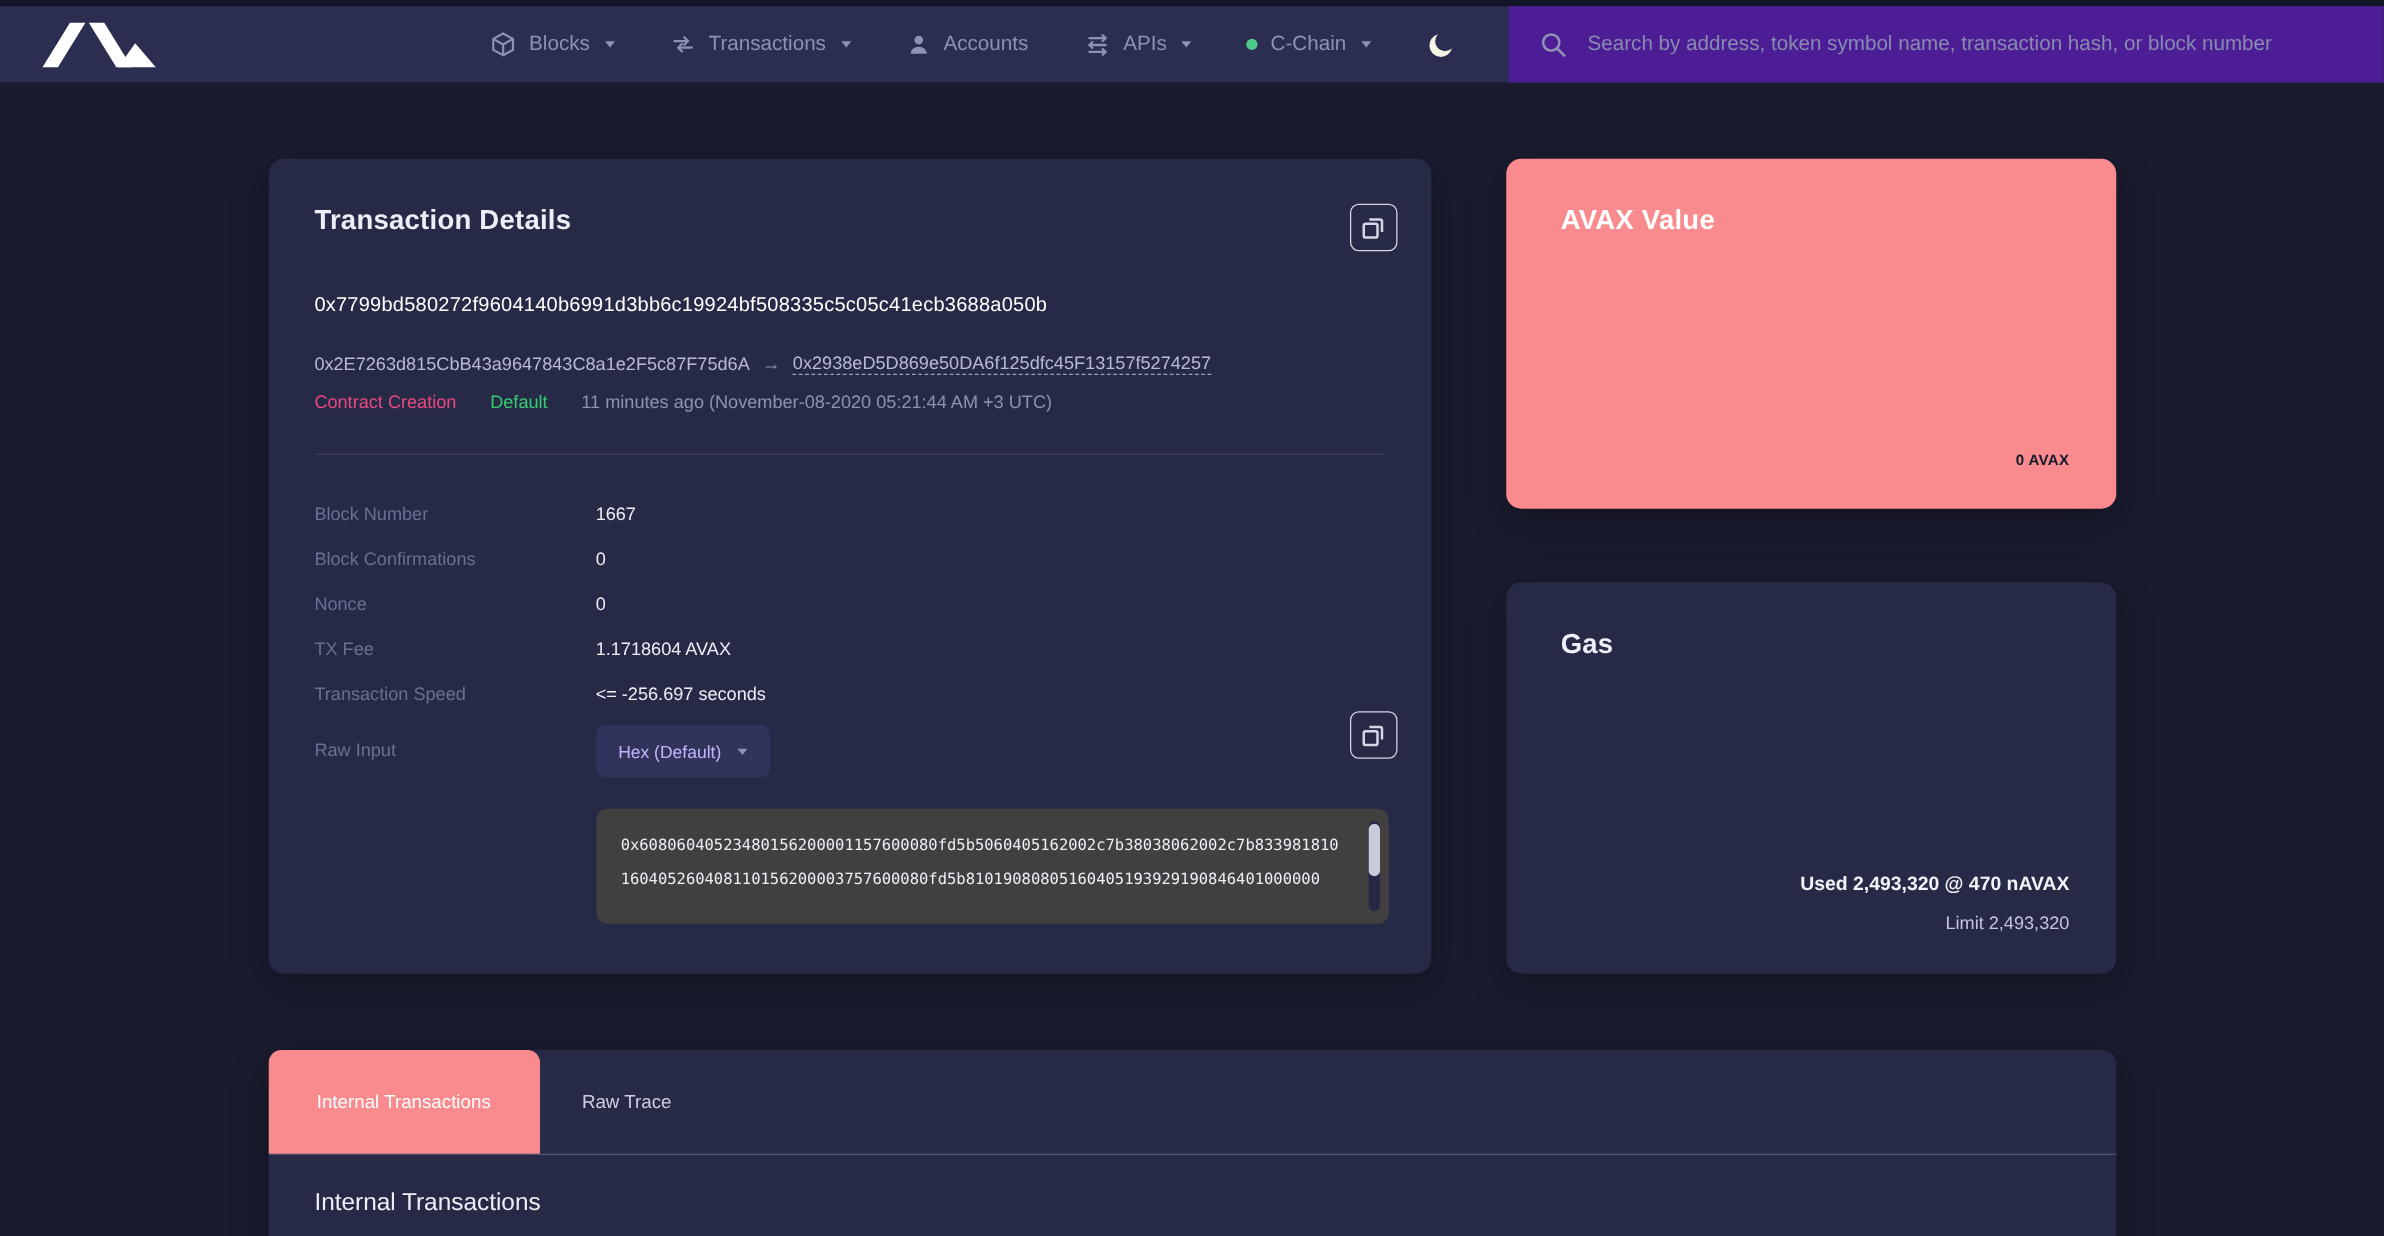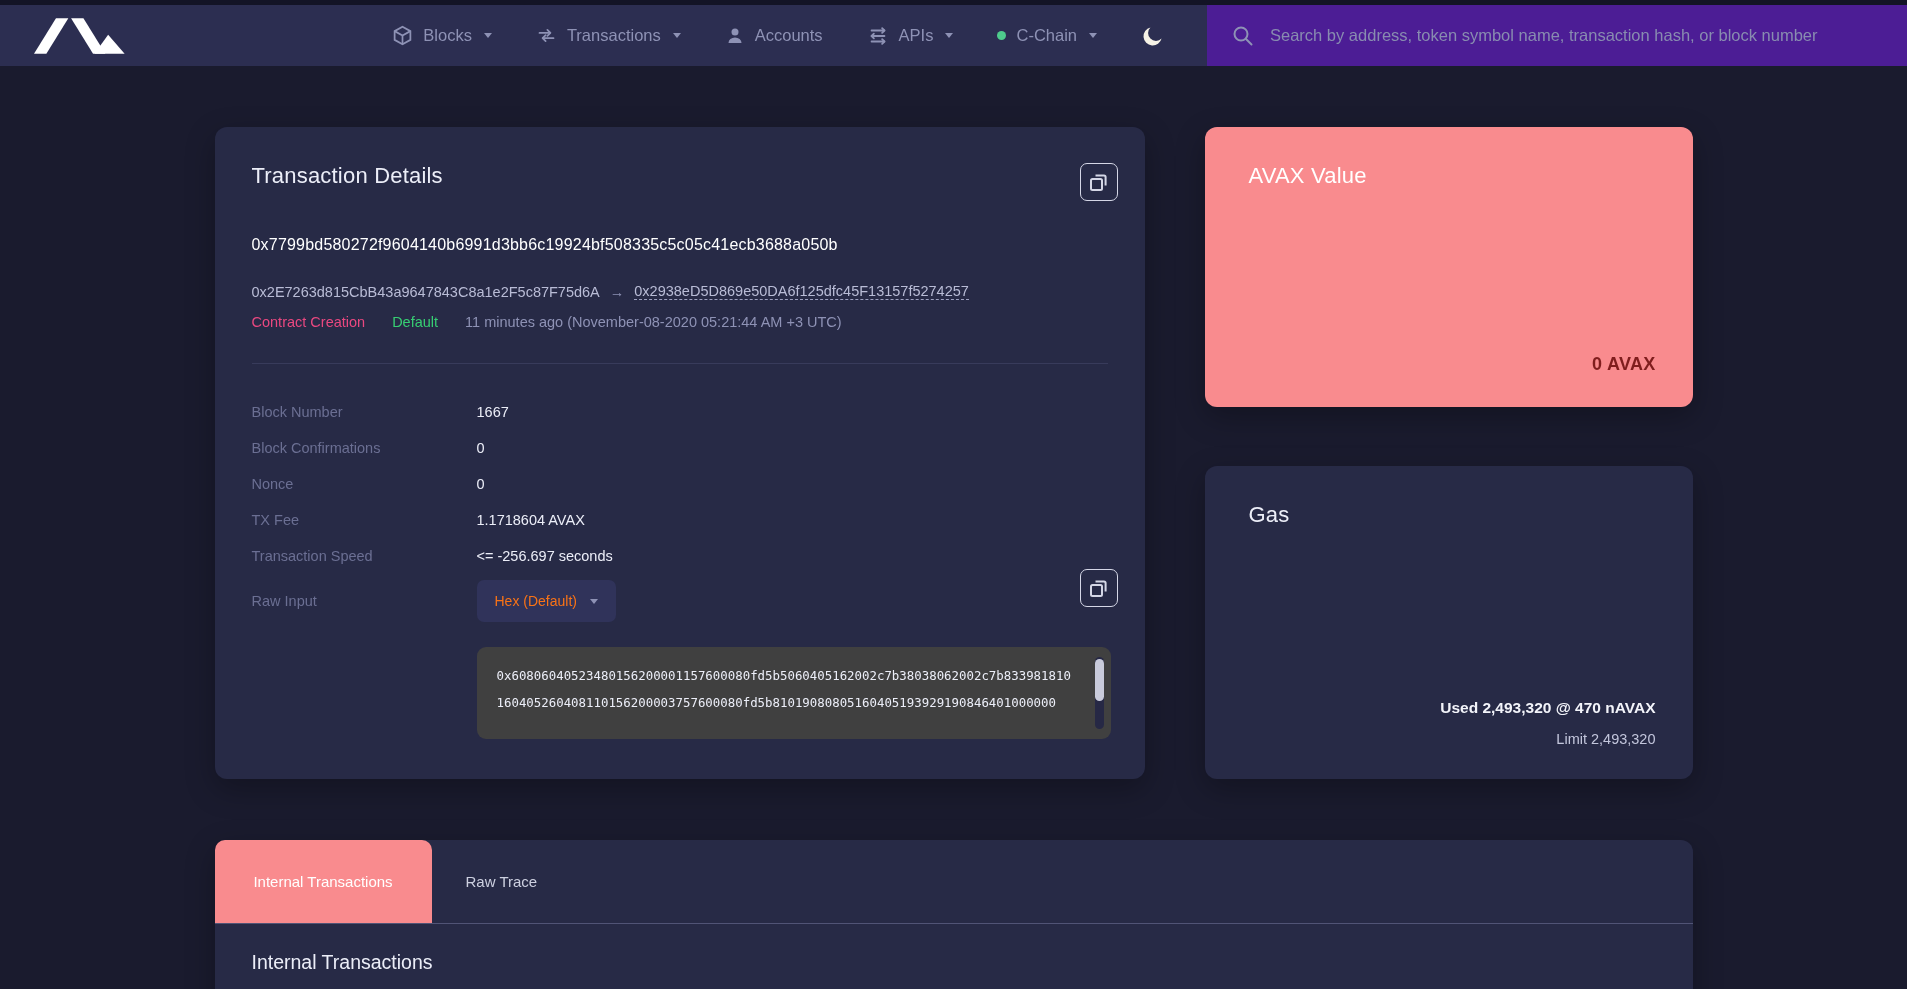--- a/index.html
+++ b/index.html
@@ -44,21 +44,21 @@
 
   
   .content { width:1478px; margin:61px auto 0; display:flex; gap:60px; }
   .card {
     background:#272a46; border-radius:12px;
     box-shadow:0 10px 30px rgba(0,0,0,.28);
   }
   .tx-card { width:930px; height:652px; position:relative; padding:36px 37px 0; }
   .right-col { width:488px; display:flex; flex-direction:column; gap:59px; }
 
-  .card-title { font-size:22px; font-weight:400; color:#eceef8; letter-spacing:.2px; }
+  .card-title { font-size:22px; font-weight:700; color:#eceef8; letter-spacing:.2px; }
 
   .copy-btn {
     position:absolute; width:38px; height:38px;
     border:1px solid #d5d7e6; border-radius:7px; background:transparent;
     display:flex; align-items:center; justify-content:center; cursor:pointer;
   }
   .copy-btn.top { top:36px; right:27px; }
   .copy-btn.raw { top:442px; right:27px; }
 
   .tx-hash { margin-top:47px; font-size:16px; color:#ffffff; letter-spacing:.2px; }
@@ -73,21 +73,21 @@
 
   .rows { margin-top:30px; }
   .info-row { display:flex; font-size:14.5px; line-height:36px; }
   .info-row .lbl { width:225px; color:#6b6f93; }
   .info-row .val { color:#eceef8; }
 
   .raw-row { display:flex; align-items:flex-start; margin-top:6px; font-size:14.5px; }
   .raw-row .lbl { width:225px; color:#6b6f93; line-height:42px; }
   .hex-btn {
     height:42px; padding:0 18px; border:none; border-radius:7px;
-    background:#30335a; color:#f97316; font-size:14px;
+    background:#30335a; color:#c4b5fd; font-size:14px;
     font-family:"Liberation Sans", sans-serif;
     display:flex; align-items:center; gap:11px; cursor:pointer;
   }
   .hex-btn .caret { border-top-color:#8e92b5; }
 
   .hex-box {
     margin:25px 0 0 225px; width:634px; height:92px;
     background:#404040; border-radius:9px; position:relative;
     padding:15px 20px 0;
   }
@@ -107,21 +107,21 @@
 
   
   .avax-card {
     height:280px; border-radius:12px; background:#f98b8e;
     position:relative; padding:36px 44px;
     box-shadow:0 10px 30px rgba(0,0,0,.28);
   }
   .avax-card .card-title { color:#ffffff; }
   .avax-amount {
     position:absolute; right:37px; bottom:32px;
-    color:#7f1d1d; font-size:18px; font-weight:bold; letter-spacing:.3px;
+    color:#0f172a; font-size:12px; font-weight:bold; letter-spacing:.3px;
   }
   .gas-card { height:313px; position:relative; padding:36px 44px; }
   .gas-used {
     position:absolute; right:37px; bottom:62px;
     font-size:15.5px; font-weight:bold; color:#f3f4fa;
   }
   .gas-limit {
     position:absolute; right:37px; bottom:32px;
     font-size:14.5px; color:#c3c6dc;
   }

